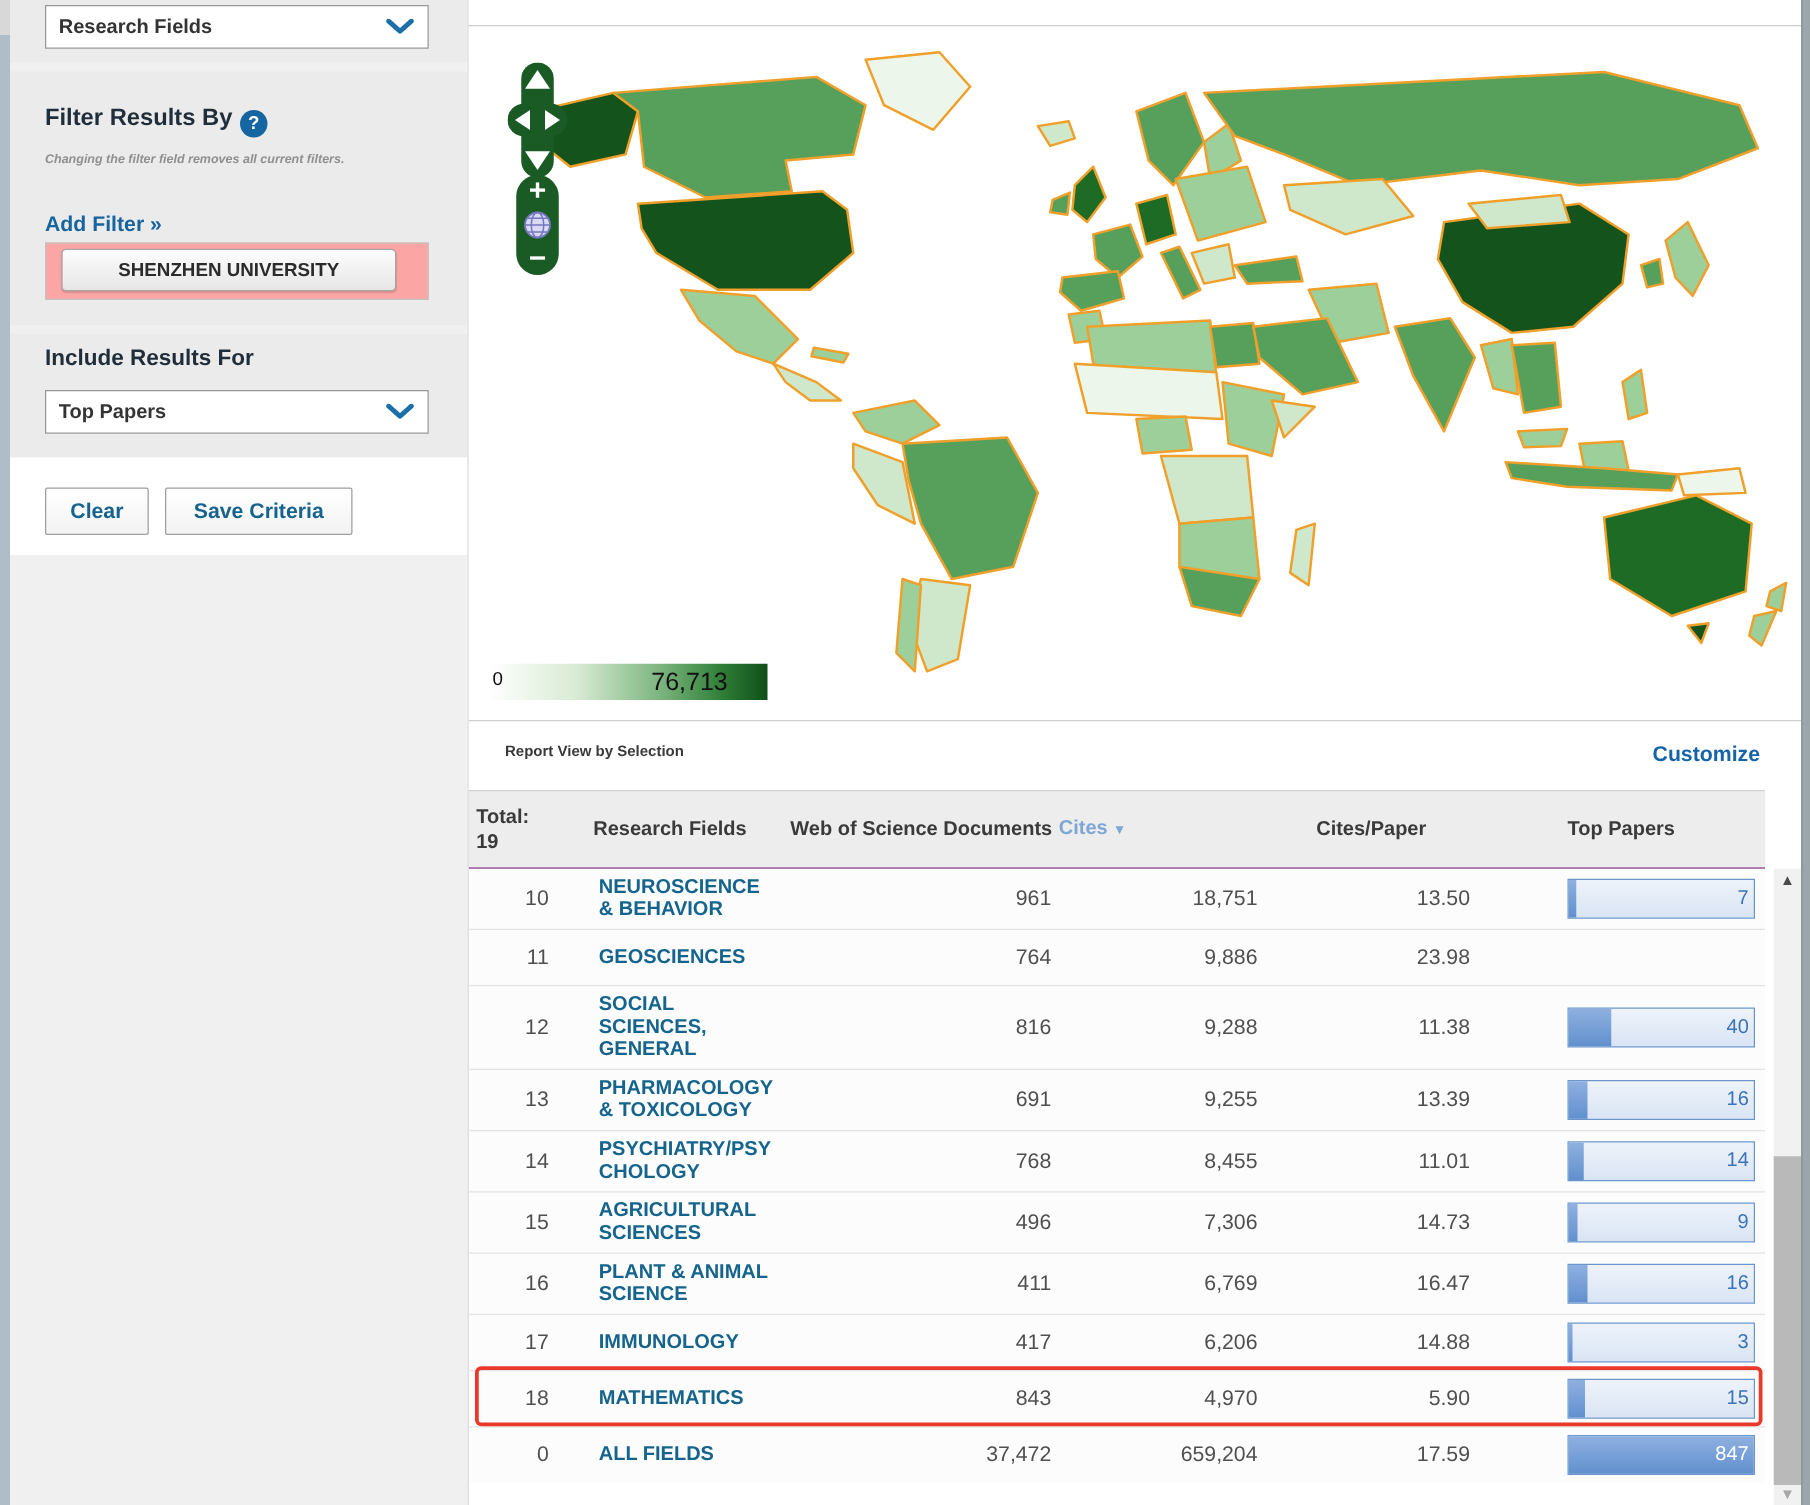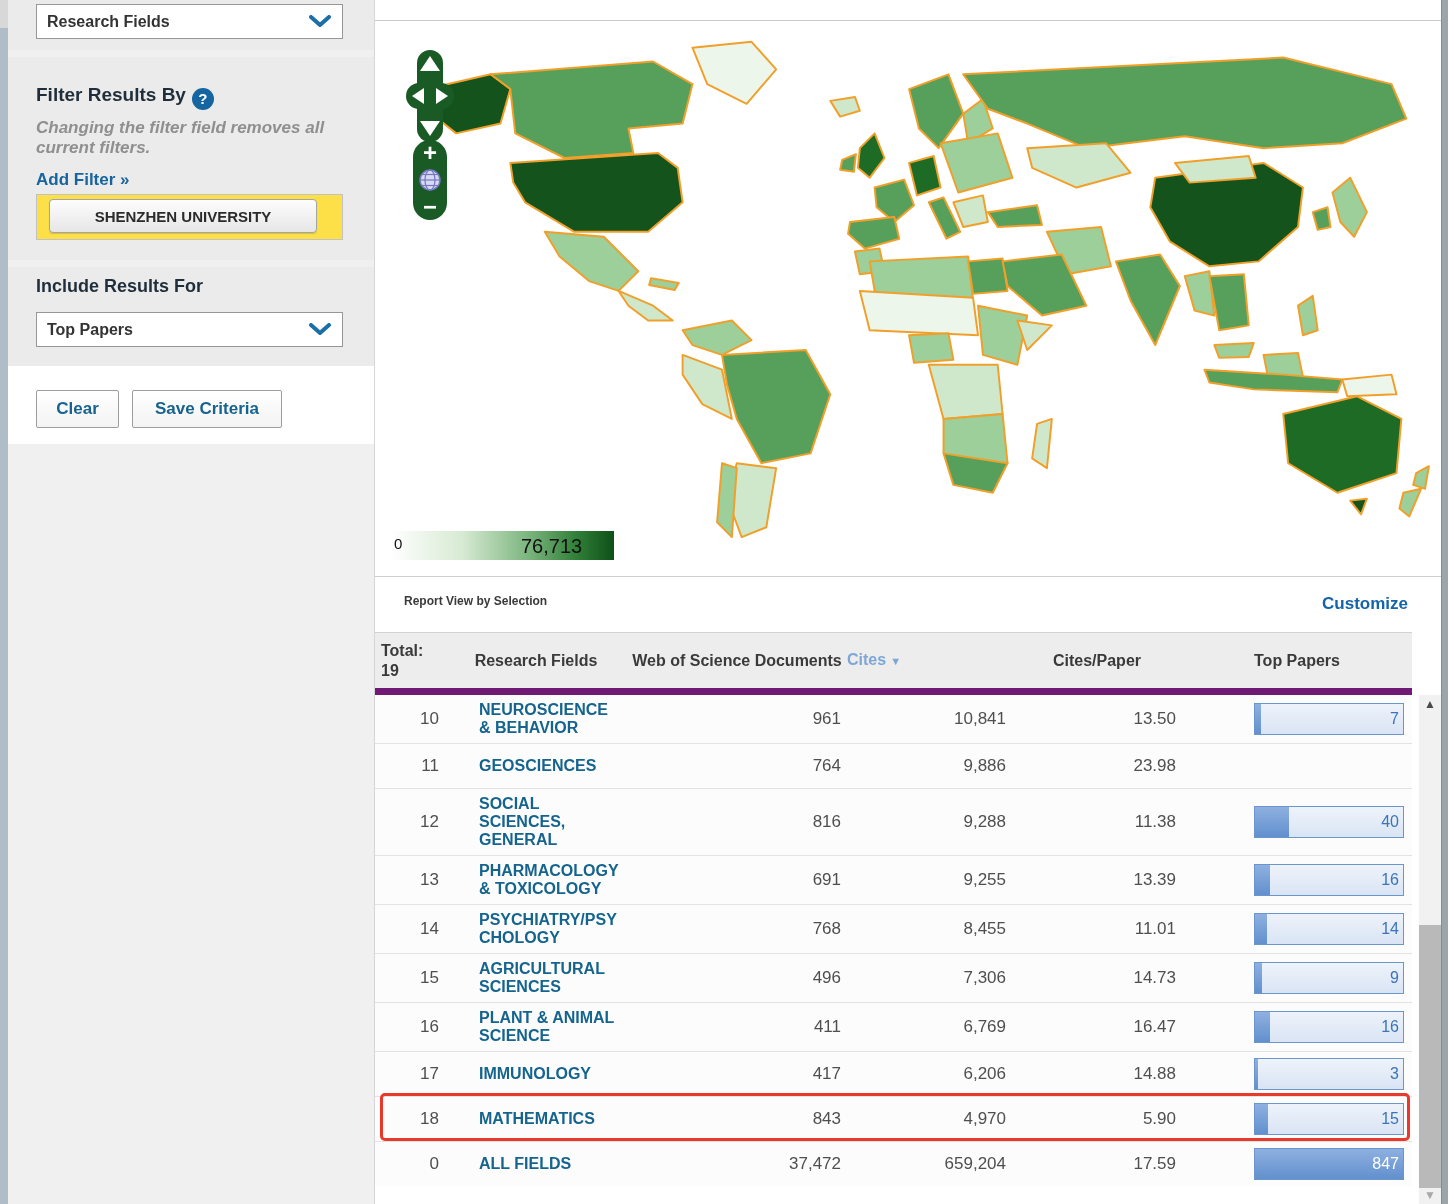--- a/index.html
+++ b/index.html
@@ -22,25 +22,25 @@
   .select { position:absolute; left:28px; width:307px; height:35px; background:#fff;
             border:1px solid #979797; display:flex; align-items:center; padding:0 10px; cursor:pointer; }
   .select-value { font-size:16px; font-weight:bold; color:#333; flex:1; }
   .chev { width:24px; height:14px; }
 
   .side-h1 { position:absolute; left:28px; font-size:19px; font-weight:bold; color:#1f2e3a; }
   .help-badge { display:inline-flex; width:22px; height:22px; border-radius:50%;
                 background:#1565a0; color:#fff; font-size:15px; font-weight:bold;
                 align-items:center; justify-content:center; vertical-align:-3px; margin-left:6px; cursor:pointer; }
   .side-note { position:absolute; left:28px; top:118px; width:318px;
-               font-size:17px; font-style:italic; font-weight:bold; color:#8f8f8f; line-height:20px; }
+               font-size:10px; font-style:italic; font-weight:bold; color:#8f8f8f; line-height:20px; }
   .add-filter { position:absolute; left:28px; top:170px; font-size:17px; font-weight:bold;
                 color:#17649e; text-decoration:none; cursor:pointer; }
   .filter-box { position:absolute; left:28px; top:194px; width:307px; height:46px;
-                background:#fde047; border:1px solid #c2c2c2; padding:4px 6px; }
+                background:#fca5a5; border:1px solid #c2c2c2; padding:4px 6px; }
   .filter-chip { width:268px; height:34px; margin-left:6px; border:1px solid #a5a5a5; border-radius:4px;
                  background:linear-gradient(#fdfdfd,#e6e6e6); font-size:15px; font-weight:bold; color:#2b2b2b;
                  display:flex; align-items:center; justify-content:center; cursor:pointer;
                  box-shadow:0 1px 1px rgba(0,0,0,.15); }
 
   .side-btn { position:absolute; top:390px; height:38px; background:linear-gradient(#ffffff,#f3f3f3);
               border:1px solid #9d9d9d; border-radius:2px; font-size:17px; font-weight:bold;
               color:#17638f; display:flex; align-items:center; justify-content:center; cursor:pointer; }
   .btn-clear { left:28px; width:83px; }
   .btn-save  { left:124px; width:150px; }
@@ -71,21 +71,21 @@
   .legend-max { position:absolute; left:130px; top:4px; font-size:20px; color:#111; }
 
   
   #report-bar { position:absolute; left:0; top:578px; width:100%; height:54px; background:#fff; }
   .report-title { position:absolute; left:29px; top:16px; font-size:12px; font-weight:bold; color:#3a3a3a; }
   .customize { position:absolute; right:33px; top:16px; font-size:17px; font-weight:bold;
                color:#1563a8; text-decoration:none; cursor:pointer; }
 
   
   #table-wrap { position:absolute; left:0; top:632px; right:29px; bottom:0; overflow:hidden; }
-  #thead { height:63px; background:#ededed; border-top:1px solid #d2d2d2; border-bottom:7px solid #701a75;
+  #thead { height:63px; background:#ededed; border-top:1px solid #d2d2d2; border-bottom:1px solid #701a75;
            display:flex; align-items:center; }
   .hcell { font-size:16px; font-weight:bold; color:#3a3a3a; line-height:20px; }
   .h-rank { width:70px; padding-left:6px; white-space:pre-line; }
   .h-field{ width:182px; text-align:center; }
   .h-docs { width:220px; text-align:center; }
   .h-cites{ width:165px; color:#7fa7d6; cursor:pointer; }
   .h-cpp  { width:170px; text-align:center; }
   .h-top  { flex:1; text-align:center; }
   .sort-tri { font-size:11px; color:#7fa7d6; margin-left:4px; }
 
@@ -271,21 +271,21 @@
       <div class="hcell h-cpp">Cites/Paper</div>
       <div class="hcell h-top">Top Papers</div>
     </div>
     <div id="rows">
         <div class="trow">
     <div class="c-rank">10</div>
     <div class="c-field">
             <a class="field-link">NEUROSCIENCE &amp; BEHAVIOR</a>
           </div>
     <div class="c-docs">961</div>
-    <div class="c-cites">10,841</div>
+    <div class="c-cites">18,751</div>
     <div class="c-cpp">13.50</div>
     <div class="c-top">
       <div class="bar">
         <div class="bar-fill" style="width: 4%;"></div>
         <span class="bar-value">7</span>
       </div>
     </div>
   </div>
         <div class="trow">
     <div class="c-rank">11</div>

